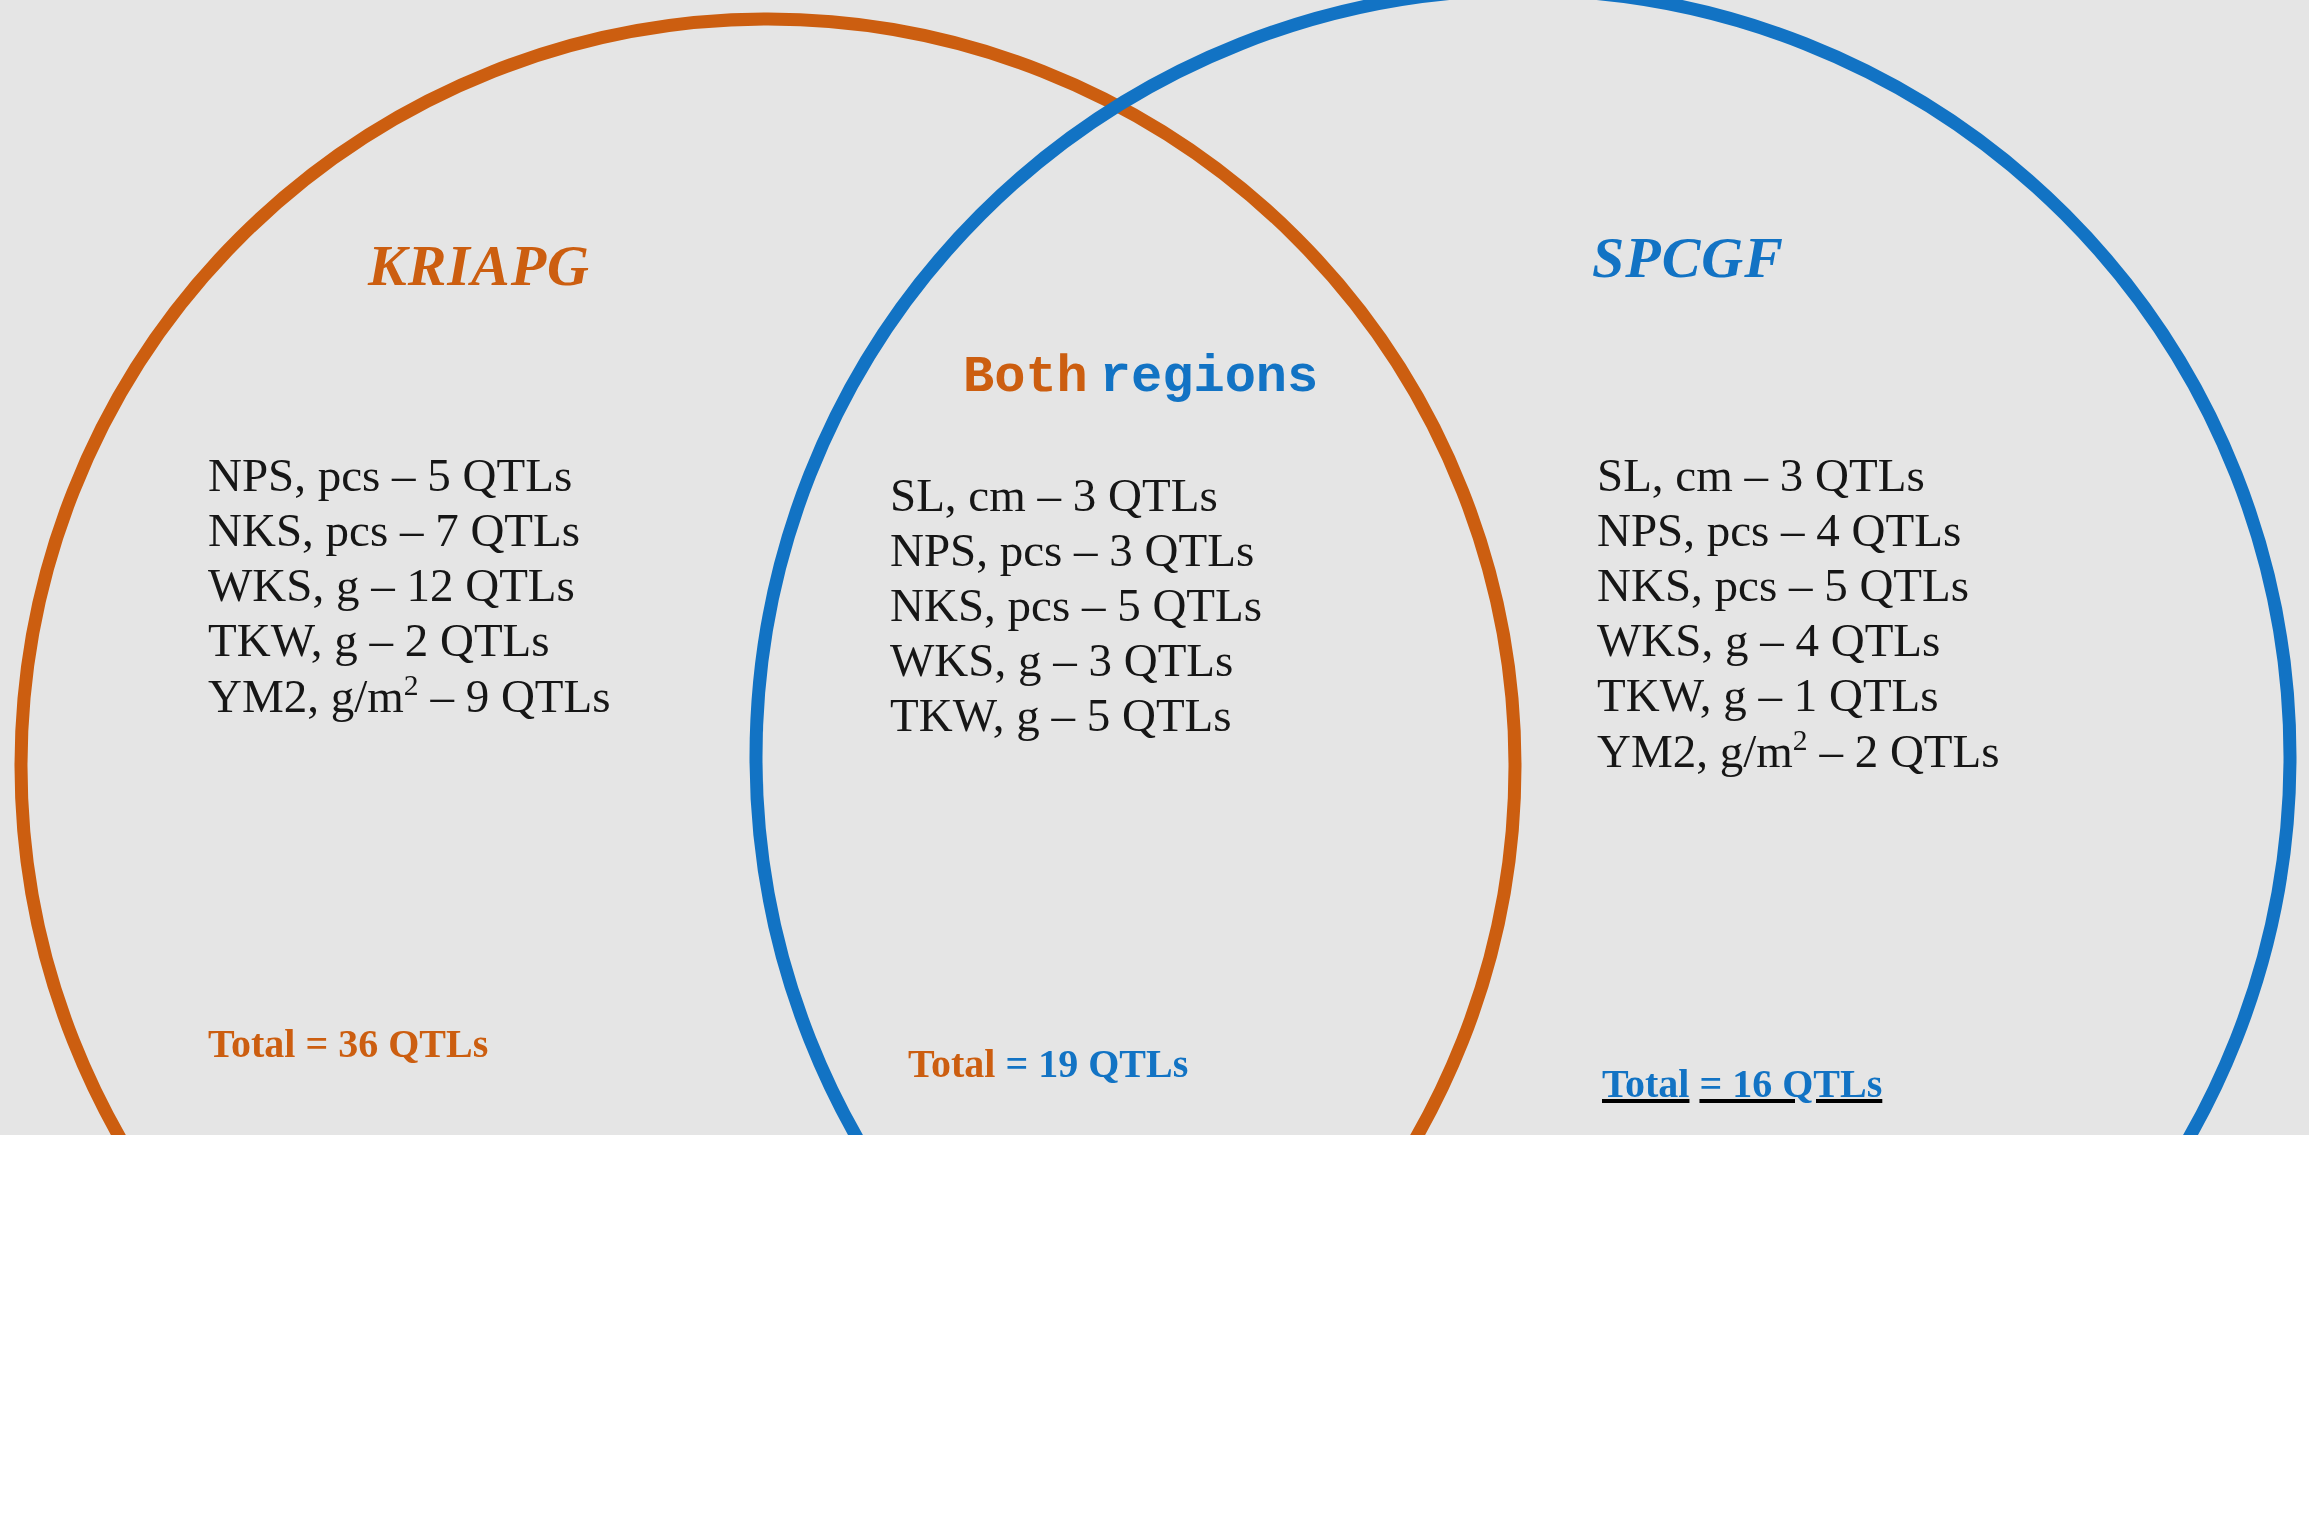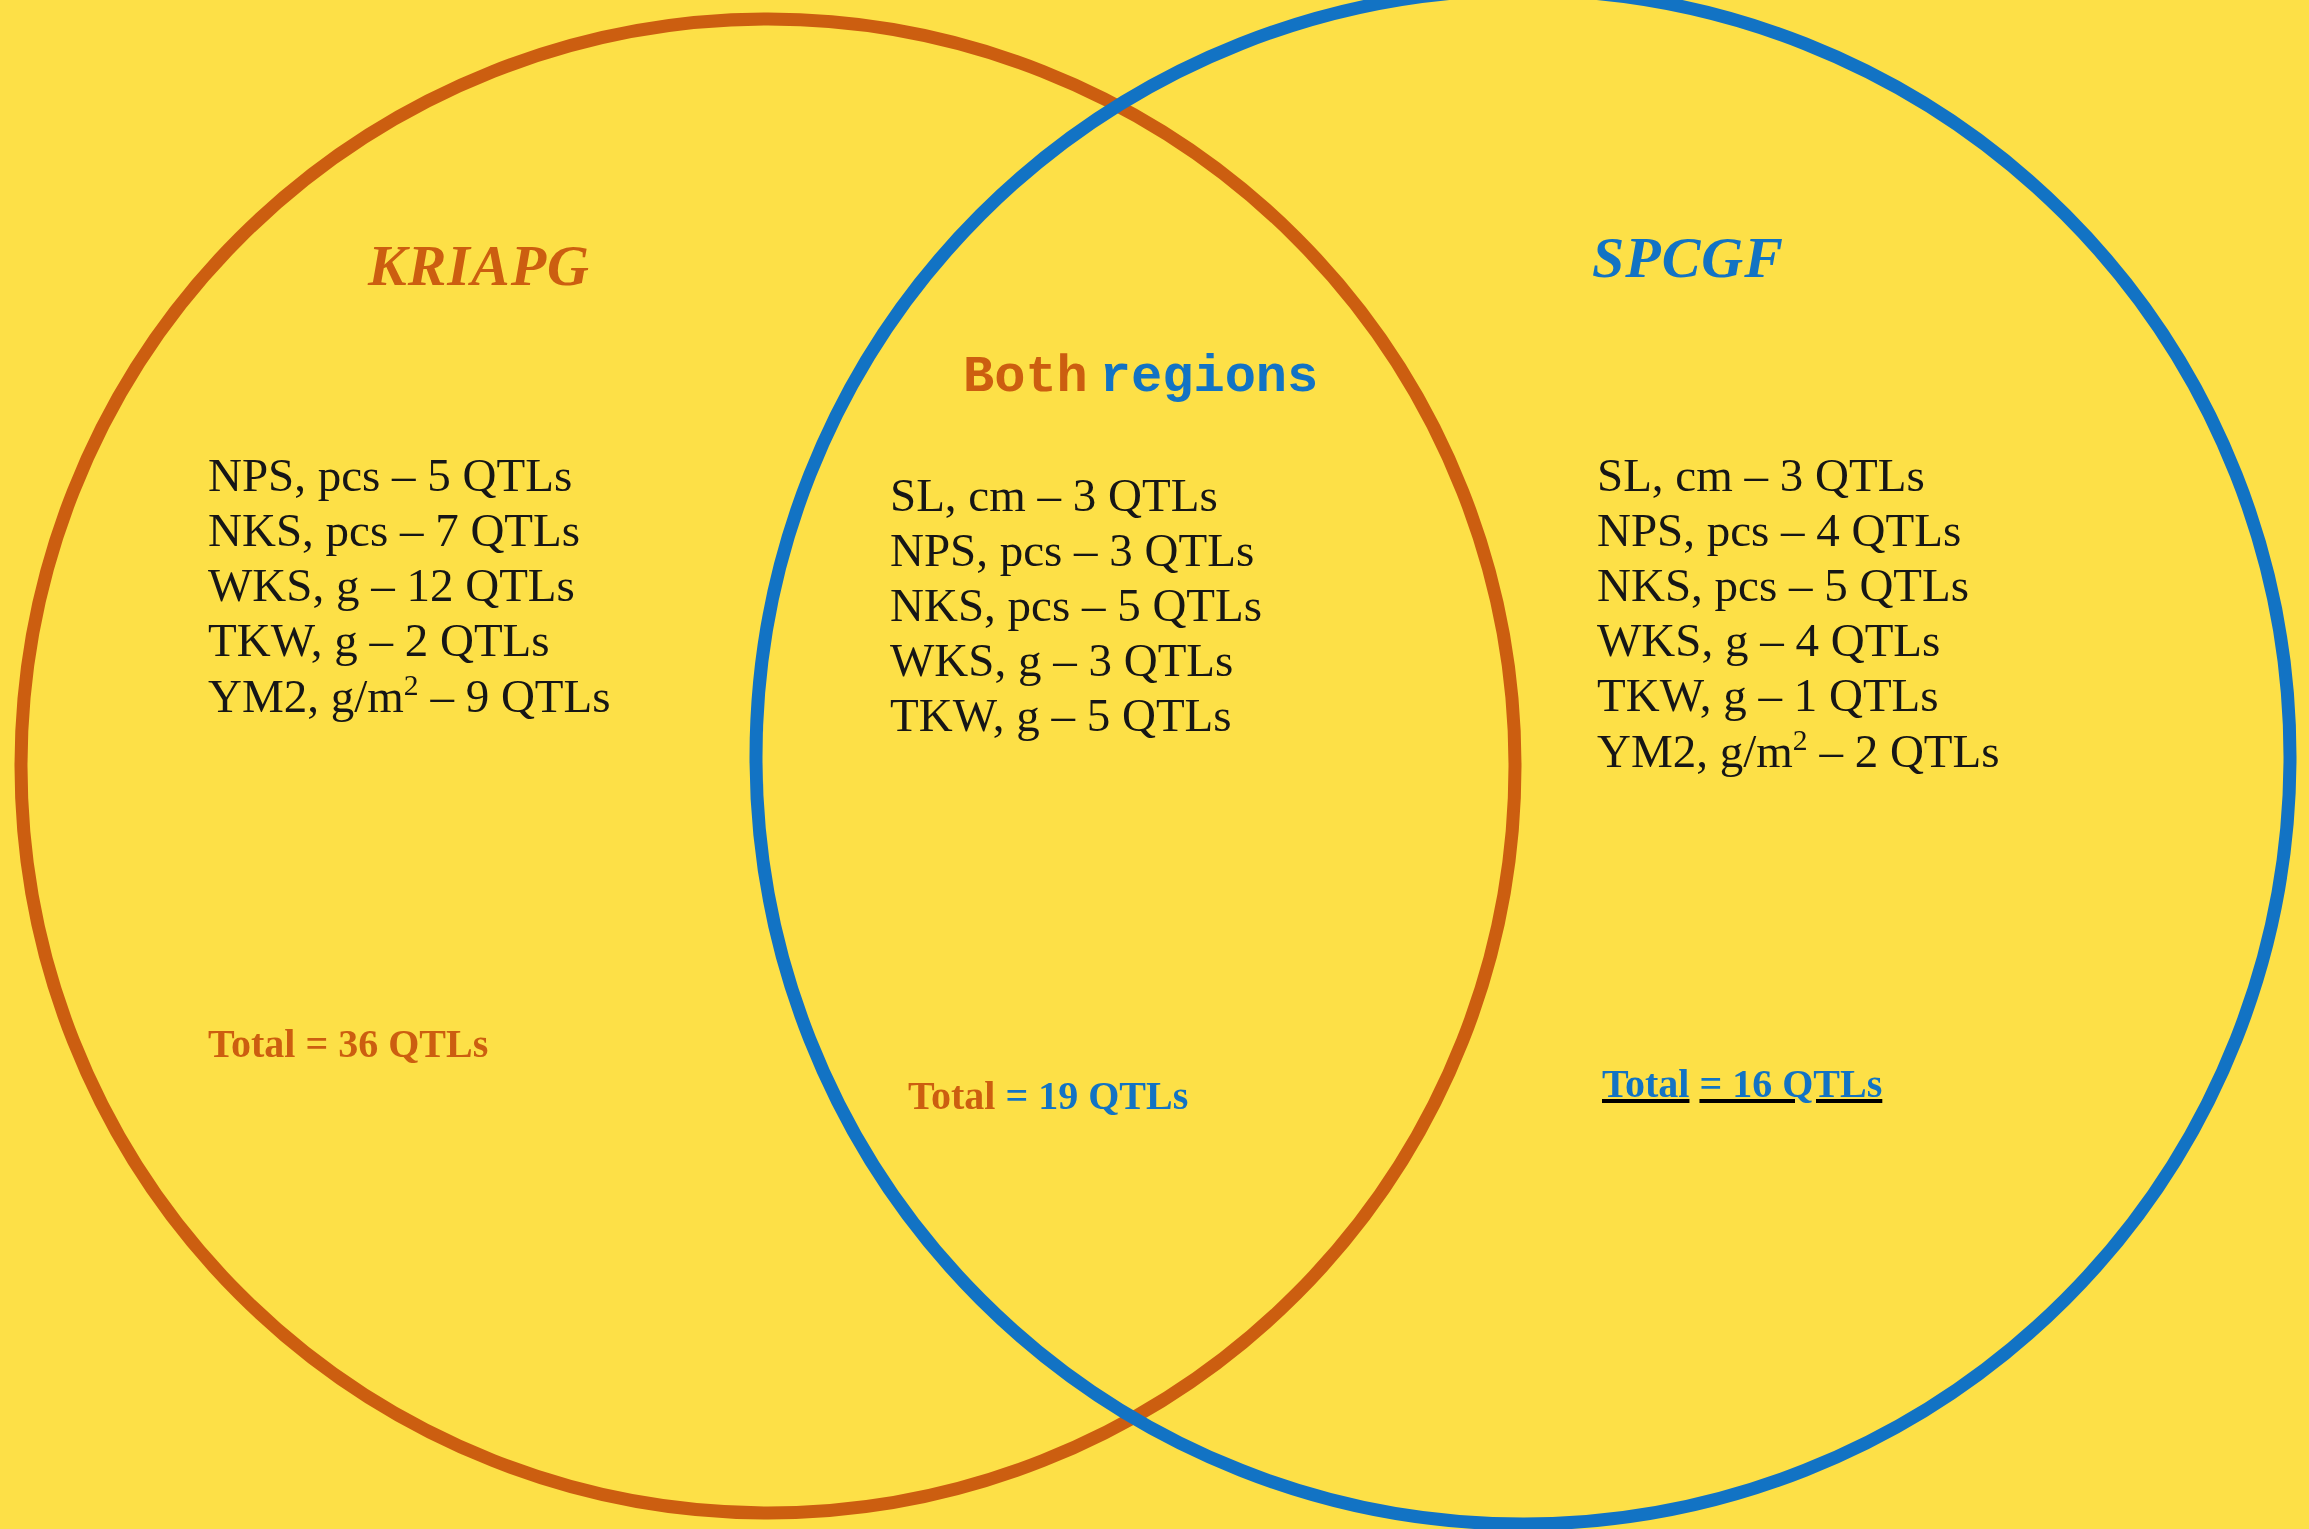--- a/index.html
+++ b/index.html
@@ -4,22 +4,22 @@
 <title>QTL Venn Diagram</title>
 <style>
   html, body {
     margin: 0;
     padding: 0;
     background: #ffffff;
   }
   #stage {
     position: relative;
     width: 2309px;
-    height: 1529px;
-    background: #fde047;
+    height: 1135px;
+    background: #e5e5e5;
     overflow: hidden;
     font-family: "Liberation Serif", "DejaVu Serif", serif;
   }
   .venn-svg {
     position: absolute;
     left: 0;
     top: 0;
     width: 2309px;
     height: 1529px;
   }
@@ -67,21 +67,21 @@
 
   
   .total-line {
     position: absolute;
     font-family: "Liberation Serif", "DejaVu Serif", serif;
     font-weight: bold;
     font-size: 40px;
     white-space: nowrap;
   }
   #total-left   { left: 208px;  top: 1020px; }
-  #total-center { left: 908px;  top: 1072px; }
+  #total-center { left: 908px;  top: 1040px; }
   #total-right  { left: 1602px; top: 1060px; text-decoration: underline; }
   .total-line .part2 { margin-left: 10px; }
 </style>
 </head>
 <body>
 
 <div id="stage">
 
   <svg class="venn-svg" viewBox="0 0 2309 1529">
     <circle cx="768" cy="766" r="747" fill="none" stroke="#CC5E10" stroke-width="13"></circle>

